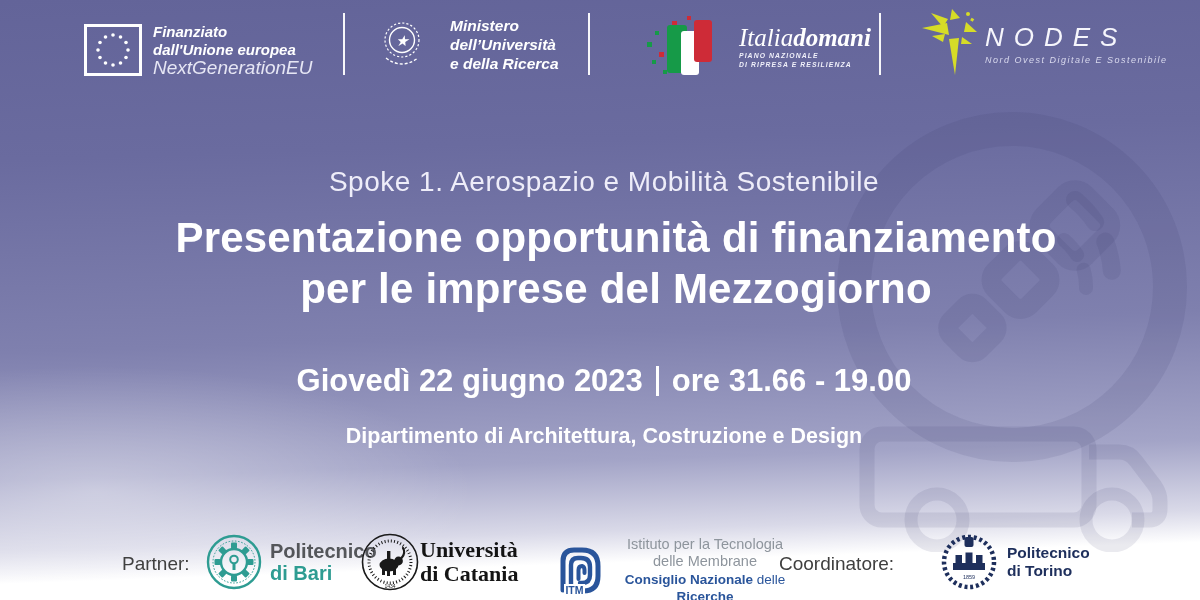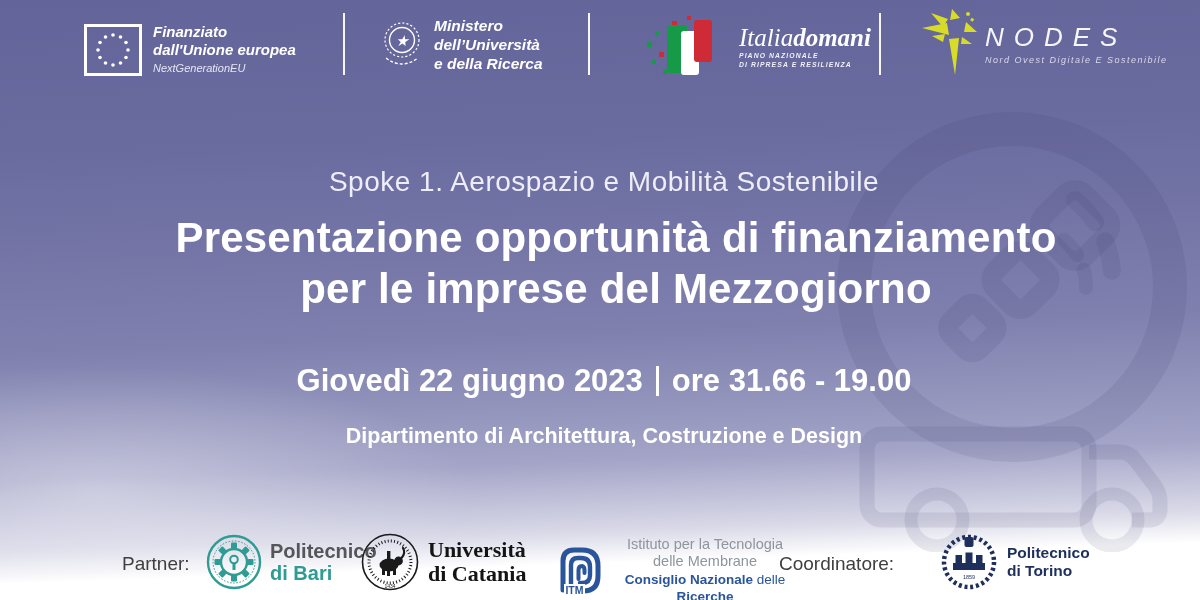--- a/index.html
+++ b/index.html
@@ -19,23 +19,23 @@
   
   .watermark { position:absolute; left:812px; top:82px; width:408px; height:470px; }
 
   
   .topbar { position:absolute; left:0; top:0; width:100%; height:100px; z-index:3; color:#fff;font-style:italic; }
   .vdiv { position:absolute; top:13px; width:2px; height:62px; background:rgba(255,255,255,.95); }
   .logo { position:absolute; display:flex; align-items:center; }
   .eu-logo { left:84px; top:23px; }
   .eu-text { margin-left:11px; }
   .eu-text .b { font-size:15px; font-weight:700; line-height:18px; }
-  .eu-text .r { font-size:11px; font-weight:400; line-height:18px; color:#e6e6f4; }
+  .eu-text .r { font-size:19px; font-weight:400; line-height:18px; color:#e6e6f4; }
   .mur-logo { left:380px; top:15px; }
-  .mur-text { margin-left:10px; font-size:15.5px; font-weight:700; line-height:19px; }
+  .mur-text { margin-left:26px; font-size:15.5px; font-weight:700; line-height:19px; }
   .it-logo { left:645px; top:16px; }
   .it-text { margin-left:22px; }
   .id-name { font-family:"Liberation Serif", serif; font-size:25px; line-height:26px; }
   .id-name .bold { font-weight:700; }
   .id-tag { font-size:6.8px; letter-spacing:1.1px; line-height:9px; color:#f0f0fa; font-weight:700; }
   .id-tag:first-of-type { margin-top:4px; }
   .nodes-logo { left:916px; top:9px; }
   .nodes-text { margin-left:7px; }
   .nodes-name { font-size:26px; font-weight:400; letter-spacing:10px; color:#f6f6fc; line-height:28px; }
   .nodes-tag { font-size:9px; letter-spacing:1.5px; color:#d9d9ee; margin-top:4px; }
@@ -50,21 +50,21 @@
 
   
   .footer-item { position:absolute; z-index:3; display:flex; align-items:center; }
   .flabel { font-size:19px; color:var(--label-gray,#3f3f3f); }
   .partner-label { left:122px; top:553px; }
   .coord-label { left:779px; top:553px; }
   .poliba { left:206px; top:534px; }
   .poliba-text { margin-left:8px; font-size:20px; font-weight:700; line-height:22px; color:#54565a; }
   .poliba-text .teal { color:var(--teal,#2e9c92); }
   .unict { left:360px; top:532px; }
-  .unict-text { margin-left:8px; font-family:"Liberation Serif", serif; font-size:22px; font-weight:600;
+  .unict-text { margin-left:0; font-family:"Liberation Serif", serif; font-size:22px; font-weight:600;
                 line-height:24px; color:#141414; }
   .cnr { left:550px; top:536px; }
   .cnr-text { margin-left:8px; text-align:center; width:186px; }
   .cnr-text .gray { font-size:14.5px; line-height:17px; color:var(--muted-gray,#8e959d); }
   .cnr-text .blue { font-size:13.5px; line-height:17px; margin-top:1px; color:var(--cnr-blue,#2a559b); }
   .cnr-text .blue .b { font-weight:700; }
   .polito { left:939px; top:531px; }
   .polito-text { margin-left:8px; font-size:15.5px; font-weight:700; line-height:18px; color:var(--navy,#1e2f5c); }
 </style>
 </head>

